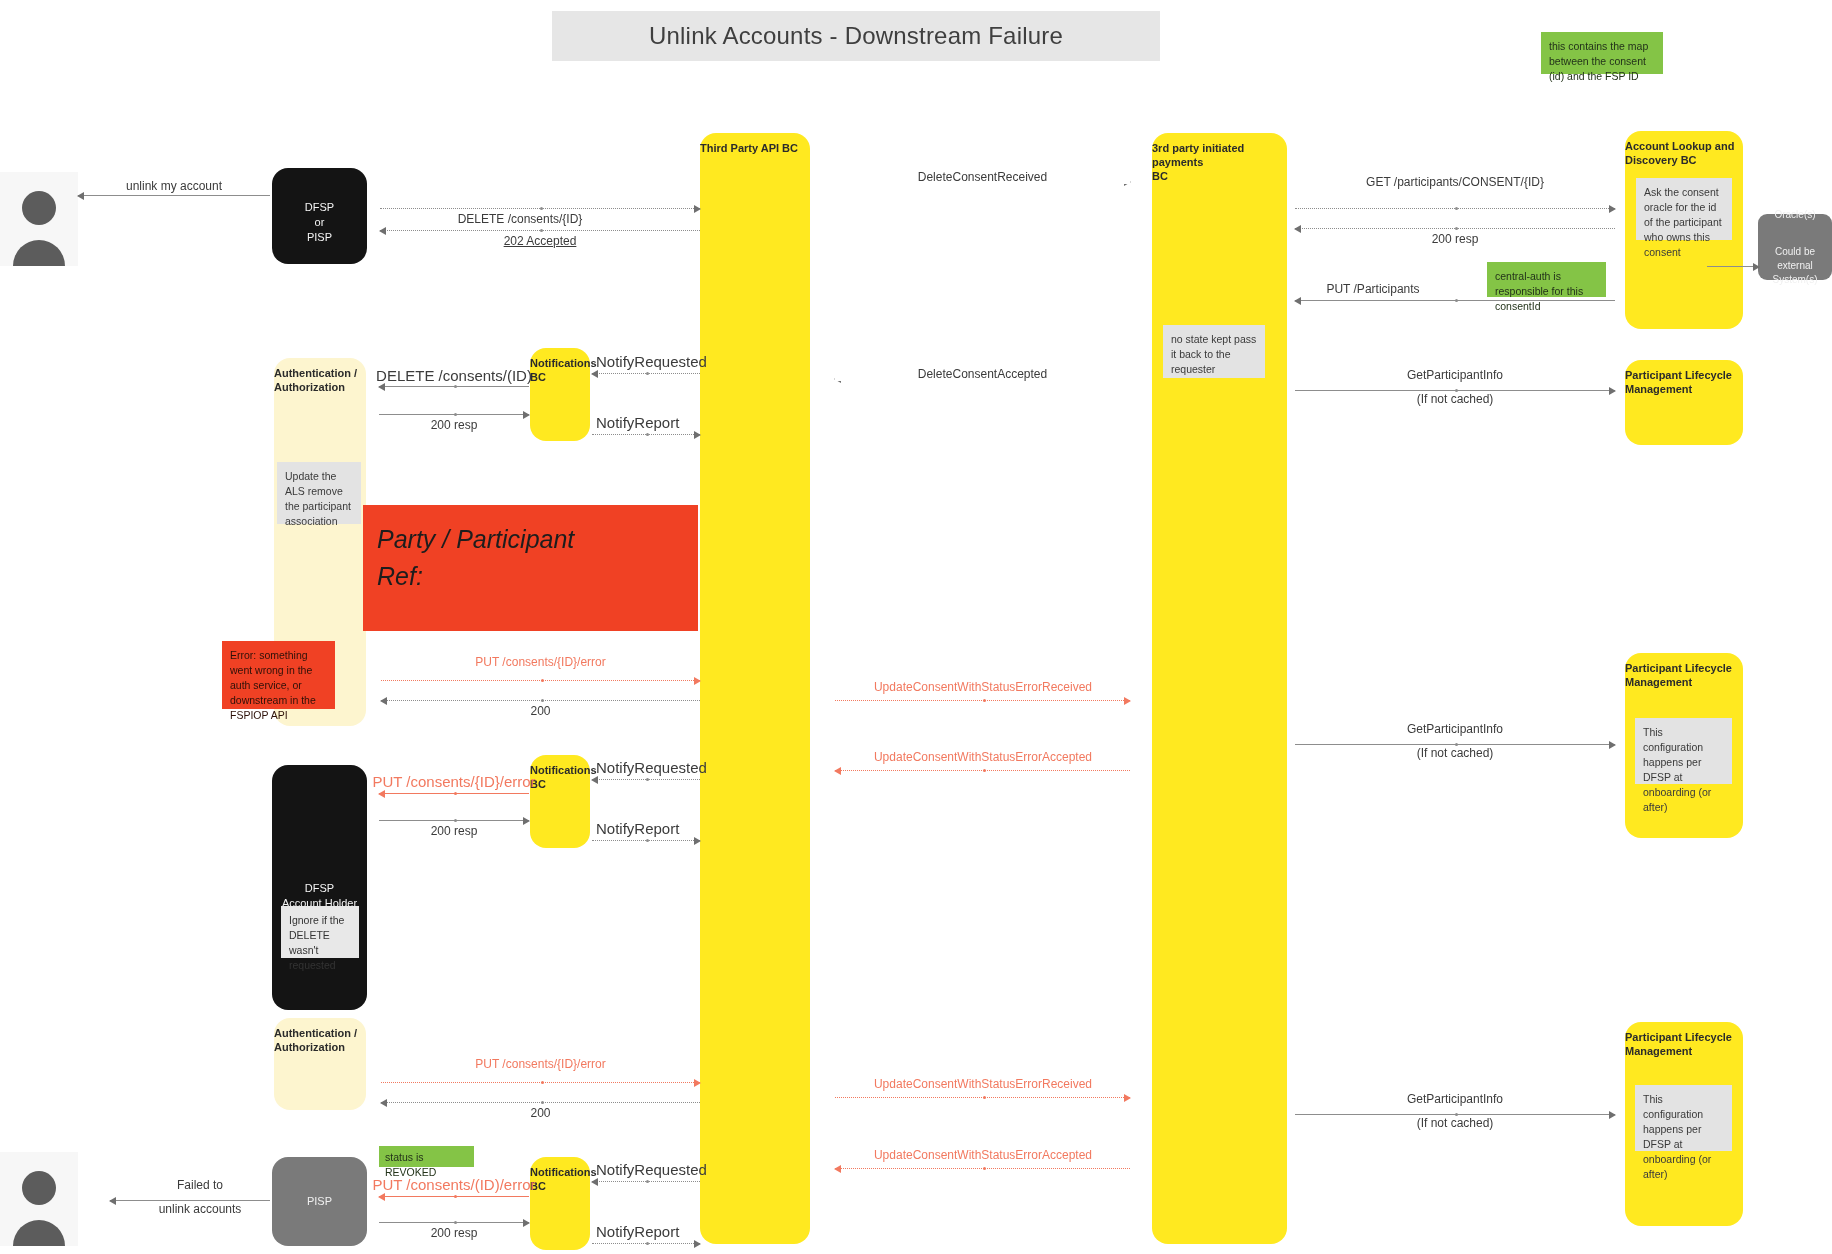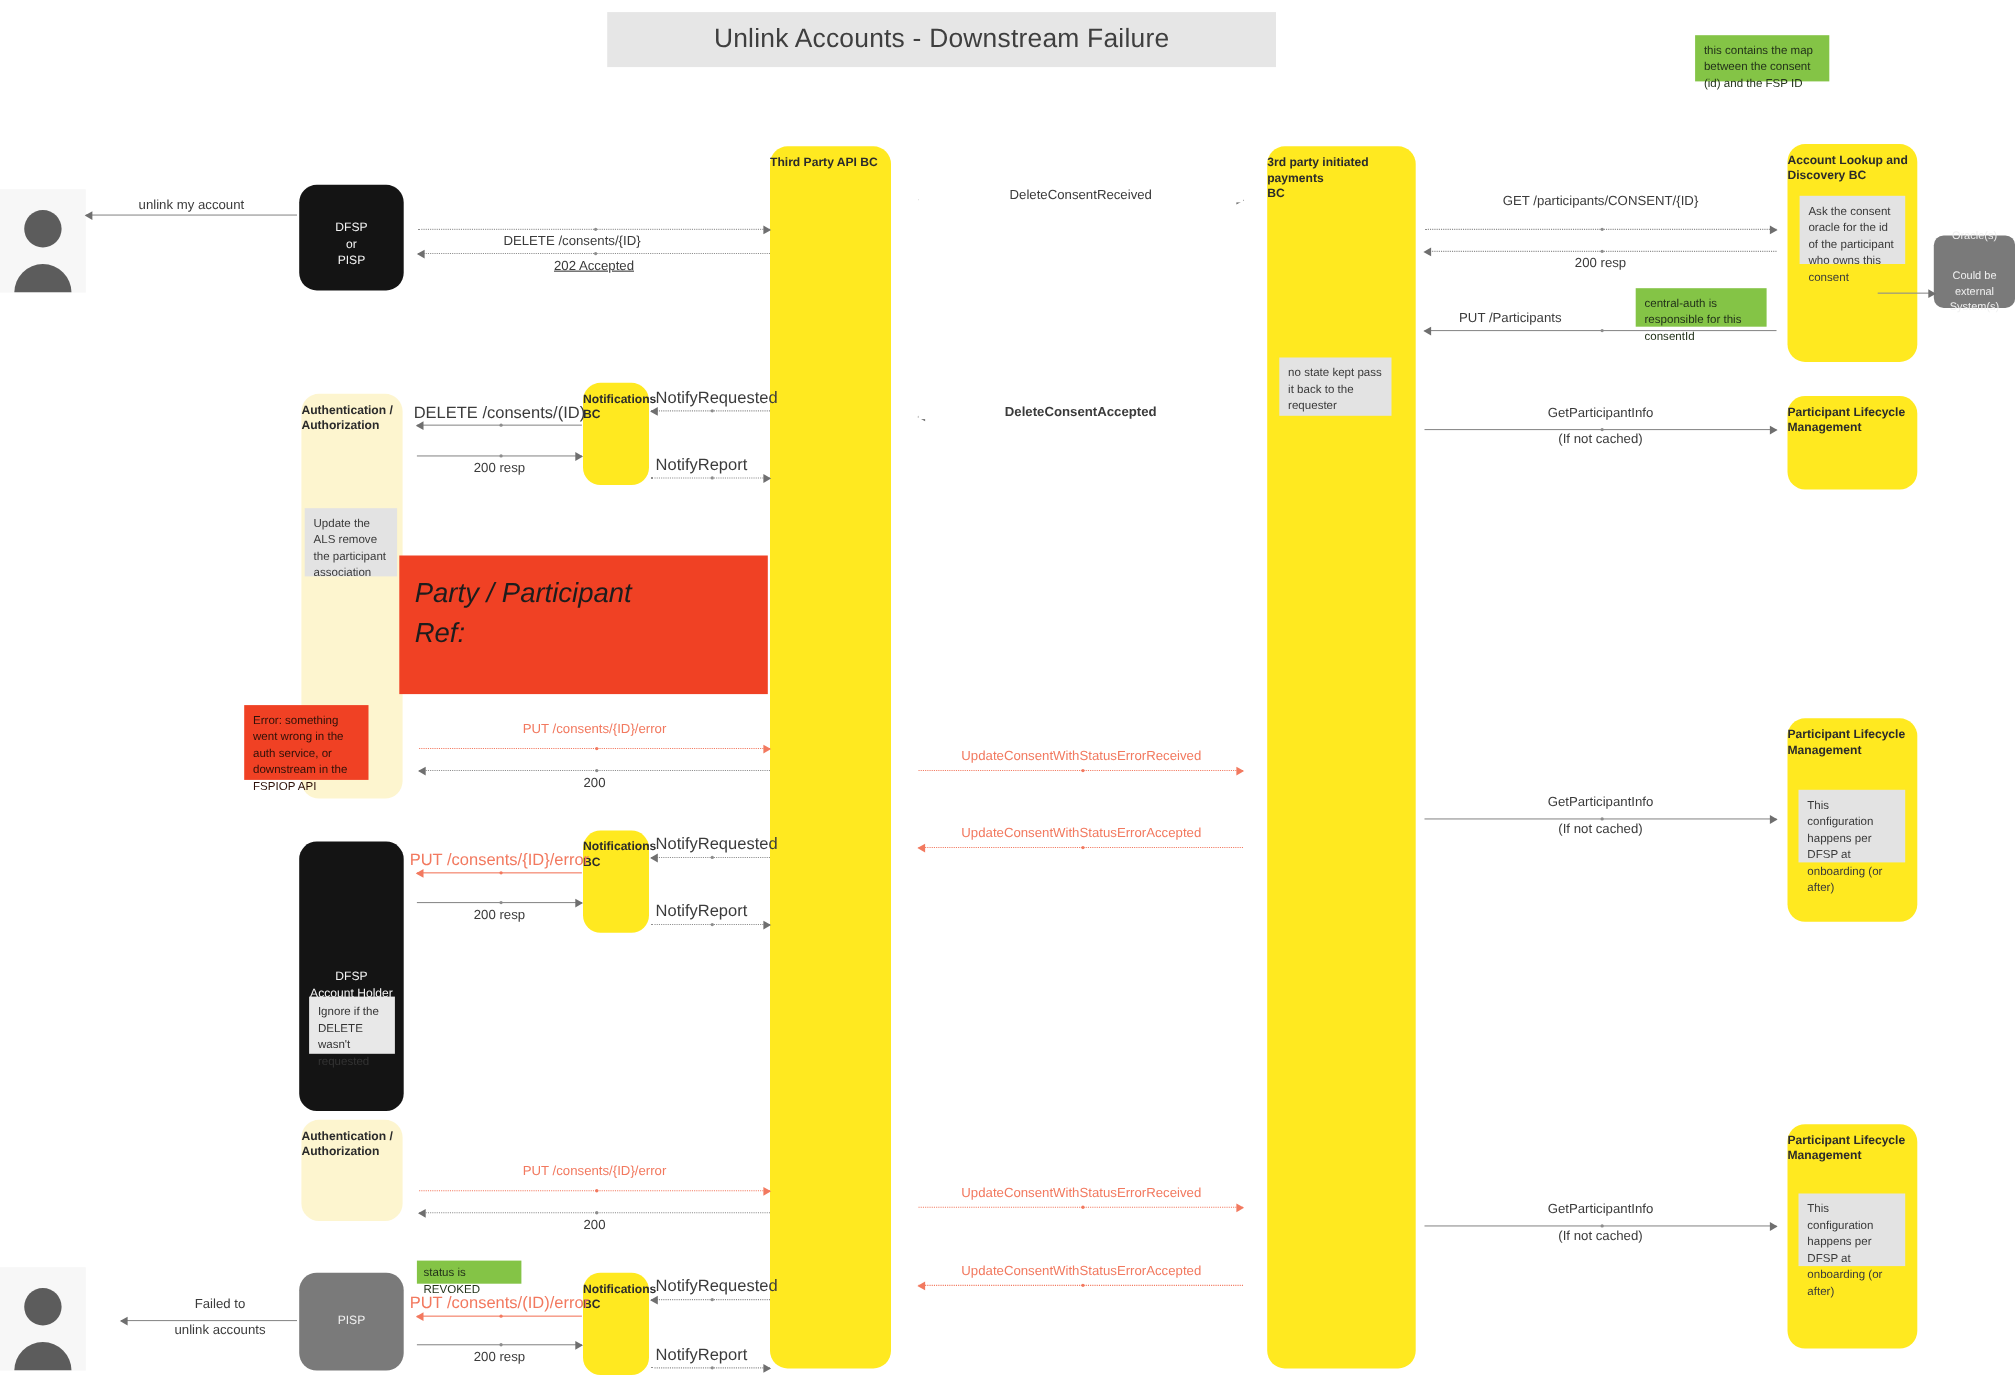--- a/index.html
+++ b/index.html
@@ -318,21 +318,21 @@
       <div class="head r"></div>
       <div class="mid"></div>
   </div>
   <div class="alabel small" style="left:596px;top:414px;width:140px;text-align:left;">NotifyReport</div>
 
   <div class="arrow" style="left:835px;top:378px;width:295px;">
     <div class="line"></div>
       <div class="head l"></div>
       <div class="mid"></div>
   </div>
-  <div class="alabel" style="left:835px;top:367px;width:295px;background:#fff;font-weight:bold;">DeleteConsentAccepted</div>
+  <div class="alabel" style="left:835px;top:367px;width:295px;background:#fff;">DeleteConsentAccepted</div>
 
   <div class="arrow solid" style="left:1295px;top:390px;width:320px;">
     <div class="line"></div>
       <div class="head r"></div>
       <div class="mid"></div>
   </div>
   <div class="alabel" style="left:1295px;top:368px;width:320px;">GetParticipantInfo</div>
   <div class="alabel" style="left:1295px;top:392px;width:320px;">(If not cached)</div>
 
   <div class="arrow red" style="left:381px;top:680px;width:319px;">

